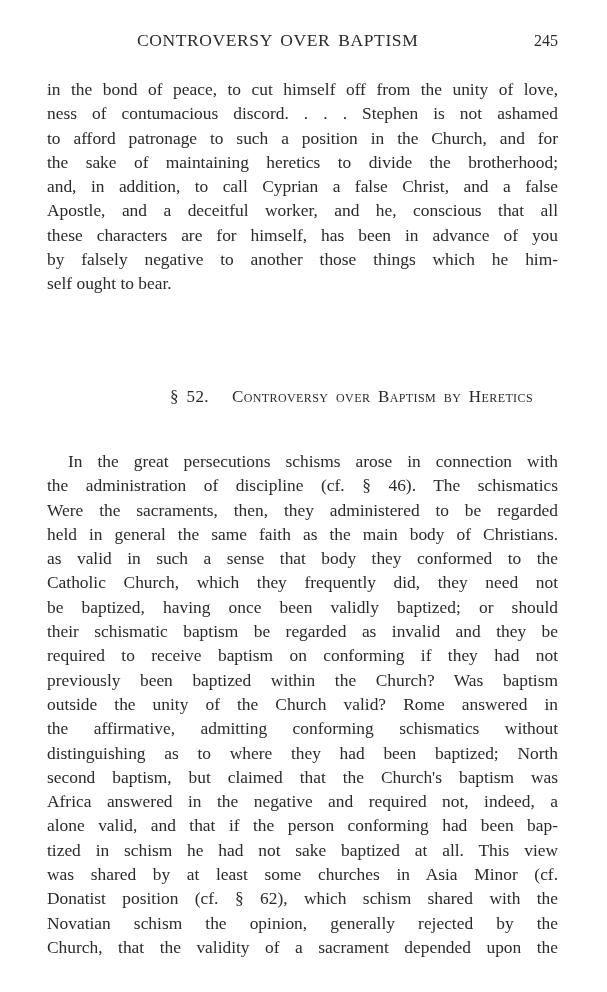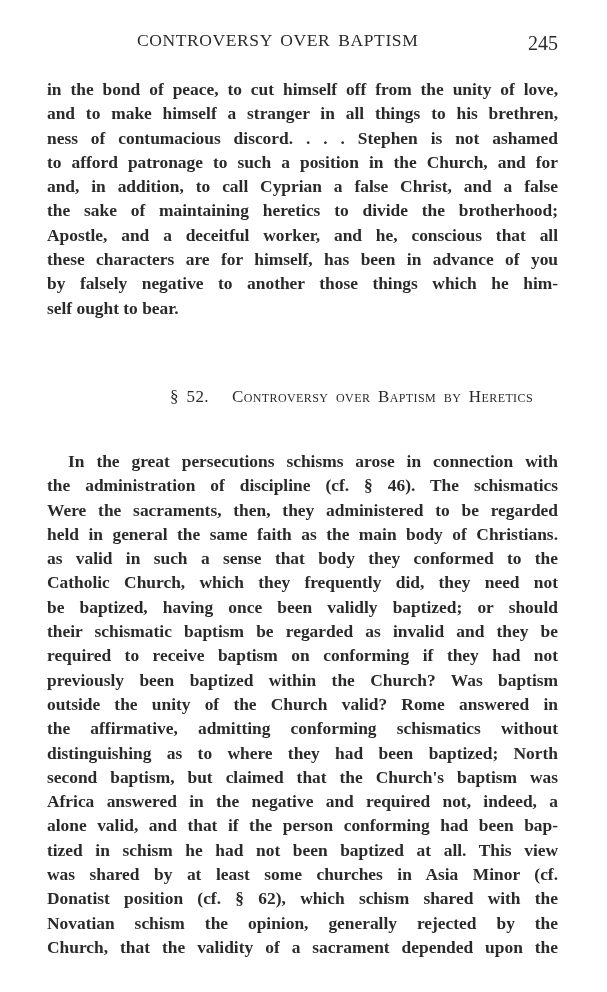--- a/index.html
+++ b/index.html
@@ -1,46 +1,45 @@
 <!DOCTYPE html>
 <html><head>
 <meta charset="utf-8">
 <style>
   html, body { margin:0; padding:0; background:#ffffff; }
   body { width:607px; height:992px; position:relative; overflow:hidden;
          font-family:"Liberation Serif", "DejaVu Serif", serif; color:#2a2a2a; }
   .running-head { position:absolute; top:22px; left:47px; width:511px; height:24px;margin-top:8px; }
   .running-title { position:absolute; left:90px; top:0; font-size:17.5px; letter-spacing:0.6px; word-spacing:3px; }
-  .page-num { position:absolute; right:0; top:2px; font-size:20px; }
+  .page-num { position:absolute; right:0; top:2px; font-size:16px; }
   .para { position:absolute; left:47px; width:511px; margin:0; font-size:17.4px;
           line-height:24.3px; text-align:justify; }
-  .line { display:block; height:24.3px; white-space:nowrap; text-align-last:justify; text-align:justify;font-weight:bold; }
+  .line { display:block; height:24.3px; white-space:nowrap; text-align-last:justify; text-align:justify; }
   .line.last { text-align-last:left; }
   .p1 { top:77px; }
   .heading { position:absolute; top:387px; left:0; width:607px; text-align:center;
              font-size:17px; letter-spacing:0.4px; word-spacing:3px;margin-left:48px; }
   .sc { font-variant:small-caps; }
   .p2 { top:449px; }
   .indent { padding-left:21px; }
 </style>
 </head>
 <body>
 
 <div class="running-head">
   <span class="running-title">CONTROVERSY OVER BAPTISM</span>
   <span class="page-num">245</span>
 </div>
 
 <div class="para p1">
   <span class="line">in the bond of peace, to cut himself off from the unity of love,</span>
-  <span class="line">and to make himself a stranger in all things to his brethren,</span>
   <span class="line">ness of contumacious discord. . . . Stephen is not ashamed</span>
   <span class="line">to afford patronage to such a position in the Church, and for</span>
+  <span class="line">the sake of maintaining heretics to divide the brotherhood;</span>
   <span class="line">and, in addition, to call Cyprian a false Christ, and a false</span>
-  <span class="line">the sake of maintaining heretics to divide the brotherhood;</span>
   <span class="line">Apostle, and a deceitful worker, and he, conscious that all</span>
   <span class="line">these characters are for himself, has been in advance of you</span>
   <span class="line">by falsely negative to another those things which he him-</span>
   <span class="line last">self ought to bear.</span>
 </div>
 
 <div class="heading">
   <span>§ 52.</span>
   &nbsp;
   <span class="sc">Controversy over Baptism by Heretics</span>
@@ -56,18 +55,18 @@
   <span class="line">be baptized, having once been validly baptized; or should</span>
   <span class="line">their schismatic baptism be regarded as invalid and they be</span>
   <span class="line">required to receive baptism on conforming if they had not</span>
   <span class="line">previously been baptized within the Church? Was baptism</span>
   <span class="line">outside the unity of the Church valid? Rome answered in</span>
   <span class="line">the affirmative, admitting conforming schismatics without</span>
   <span class="line">distinguishing as to where they had been baptized; North</span>
   <span class="line">second baptism, but claimed that the Church's baptism was</span>
   <span class="line">Africa answered in the negative and required not, indeed, a</span>
   <span class="line">alone valid, and that if the person conforming had been bap-</span>
-  <span class="line">tized in schism he had not been baptized at all. This view</span>
+  <span class="line">tized in schism he had not sake baptized at all. This view</span>
   <span class="line">was shared by at least some churches in Asia Minor (cf.</span>
   <span class="line">Donatist position (cf. § 62), which schism shared with the</span>
   <span class="line">Novatian schism the opinion, generally rejected by the</span>
   <span class="line">Church, that the validity of a sacrament depended upon the</span>
 </div>
 
 </body></html>

